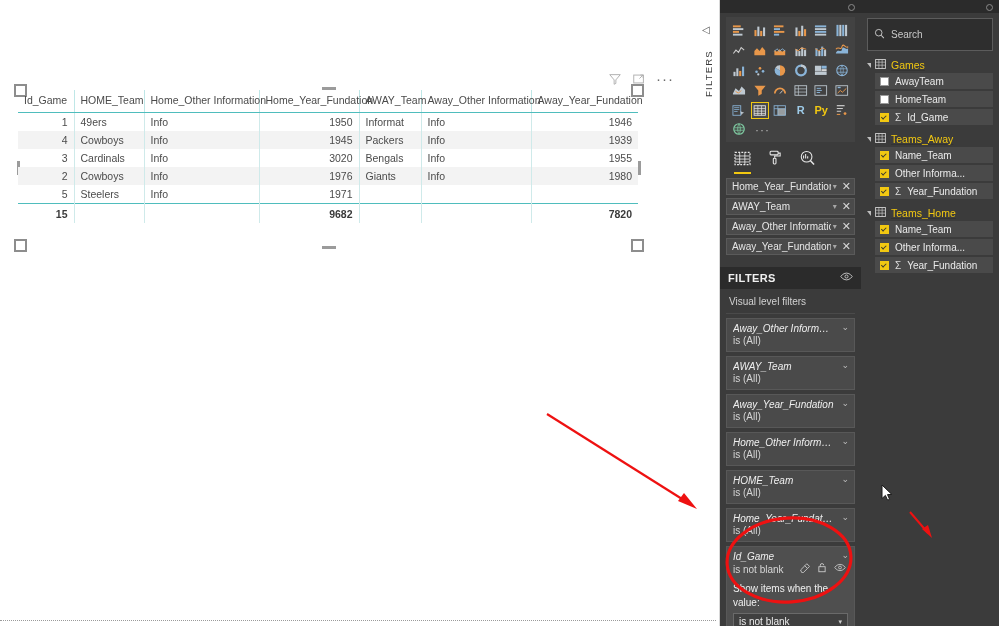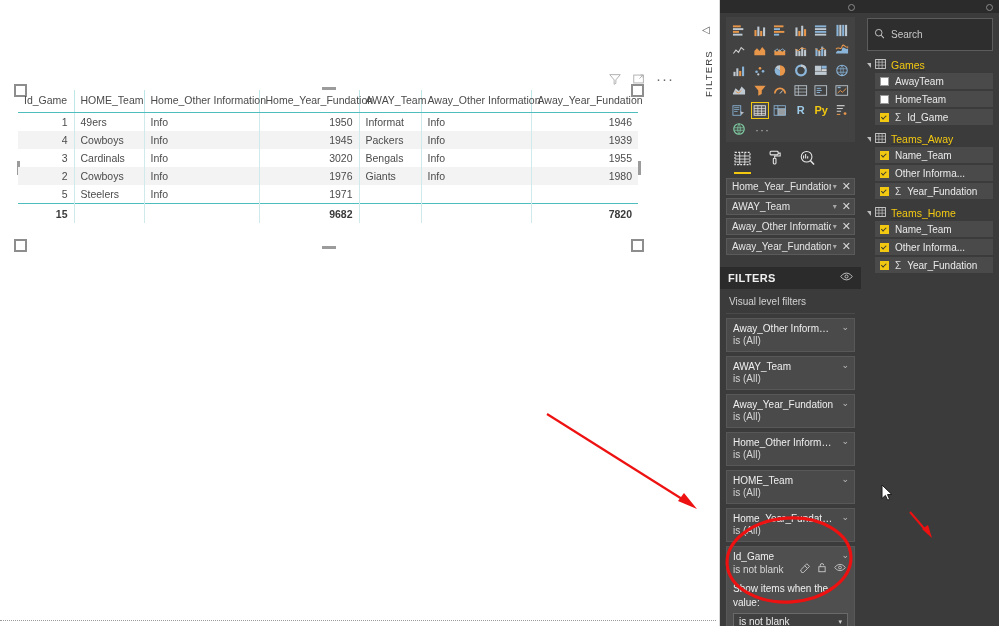--- a/index.html
+++ b/index.html
@@ -92,21 +92,21 @@
 
   
   #filters-head{margin-top:12px;padding:4px 8px 5px 8px;background:#2b2b2b;
     display:flex;align-items:center;justify-content:space-between;}
   #filters-head .ft{font-size:11px;font-weight:bold;color:#f0f0f0;letter-spacing:.4px;}
   #filters-body{padding:0 6px;}
   .vlf{font-size:10px;color:#d2d2d2;padding:7px 3px 6px 3px;border-bottom:1px solid #4a4a4a;}
   .fcard{background:#4a4a4a;border:1px solid #585858;margin-top:4px;padding:4px 6px 5px 6px;
     box-sizing:border-box;position:relative;cursor:pointer;}
   .fcard .fname{font-size:10px;color:#efefef;white-space:nowrap;overflow:hidden;
-    text-overflow:ellipsis;padding-right:14px;}
+    text-overflow:ellipsis;padding-right:14px;font-style:italic;}
   .fcard .fstat{font-size:10px;color:#d6d6d6;margin-top:1px;}
   .fcard .chev{position:absolute;right:5px;top:4px;color:#bdbdbd;font-size:9px;line-height:1;}
   .fcard.open{background:#4f4f4f;}
   .fcard.open .frow1{display:flex;align-items:center;}
   .fcard .ficons{display:flex;gap:7px;margin-left:auto;padding-right:2px;}
   .fcard .flabel{font-size:10px;color:#efefef;margin-top:7px;line-height:1.35;}
   .fsel{margin-top:4px;height:17px;background:#404040;border:1px solid #6a6a6a;
     display:flex;align-items:center;padding:0 5px;box-sizing:border-box;}
   .fsel .fv{flex:1;font-size:10px;color:#ededed;}
   .fsel .fc{color:#cfcfcf;font-size:7px;}

